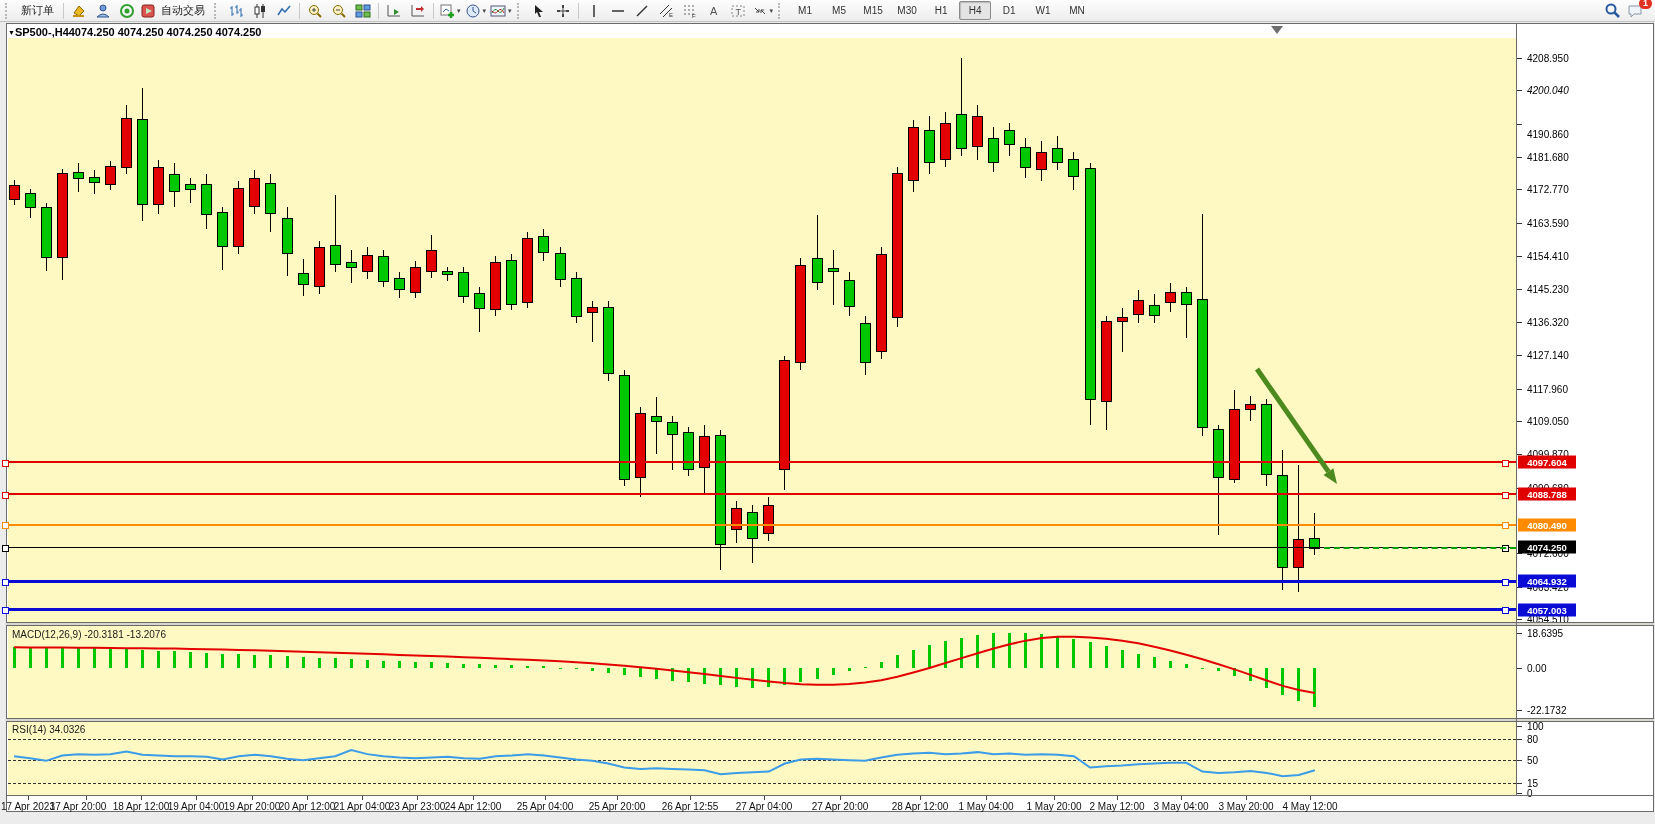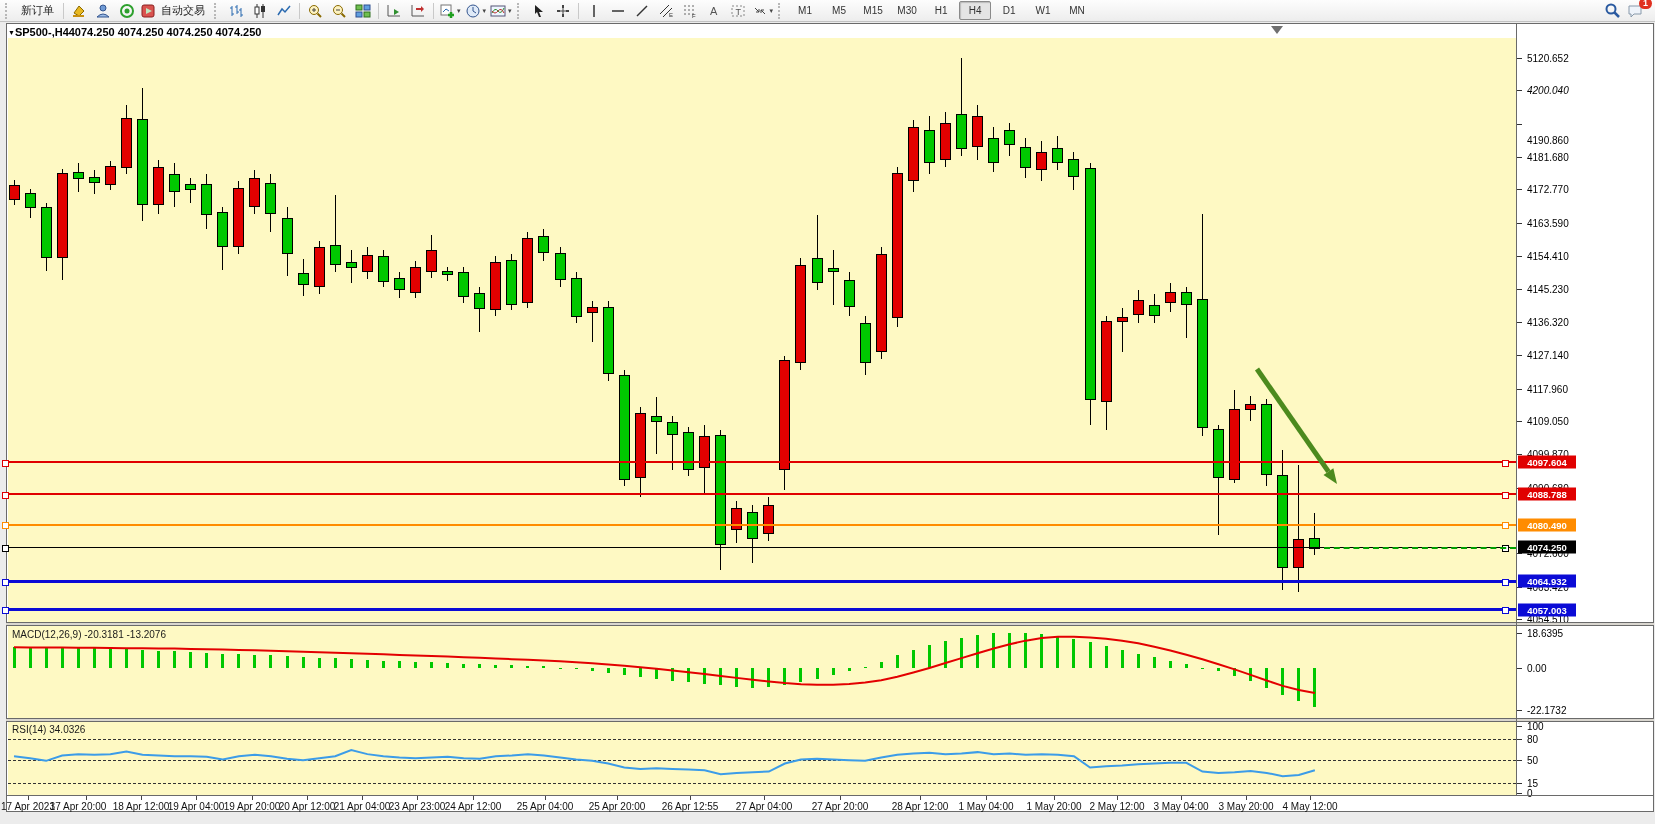--- a/index.html
+++ b/index.html
@@ -538,25 +538,25 @@
   <div class="sepline" style="top:721px;"></div>
   <div class="sepline" style="top:795px;"></div>
   <div id="vax" style="left:1516px;top:24px;height:772px;"></div>
 
   <div id="shift-marker" style="left:1271px;top:26px;"></div>
 
   <div id="price-axis"></div>
   <div id="time-axis"></div>
 
 <div class="ptick-dash" style="top: 58px;"></div>
-    <div class="ptick-lbl" style="top: 58px;">5120.652</div>
+    <div class="ptick-lbl" style="top: 58px;">4208.950</div>
     <div class="ptick-dash" style="top: 90.3647px;"></div>
     <div class="ptick-lbl" style="top: 90.3647px; font-style: italic;">4200.040</div>
     <div class="ptick-dash" style="top: 123.71px;"></div>
-    <div class="ptick-lbl" style="top: 140px;">4190.860</div>
+    <div class="ptick-lbl" style="top: 134px;">4190.860</div>
     <div class="ptick-dash" style="top: 157.056px;"></div>
     <div class="ptick-lbl" style="top: 157.056px;">4181.680</div>
     <div class="ptick-dash" style="top: 189.42px;"></div>
     <div class="ptick-lbl" style="top: 189.42px;">4172.770</div>
     <div class="ptick-dash" style="top: 222.766px;"></div>
     <div class="ptick-lbl" style="top: 222.766px;">4163.590</div>
     <div class="ptick-dash" style="top: 256.111px;"></div>
     <div class="ptick-lbl" style="top: 256.111px;">4154.410</div>
     <div class="ptick-dash" style="top: 289.457px;"></div>
     <div class="ptick-lbl" style="top: 289.457px;">4145.230</div>

